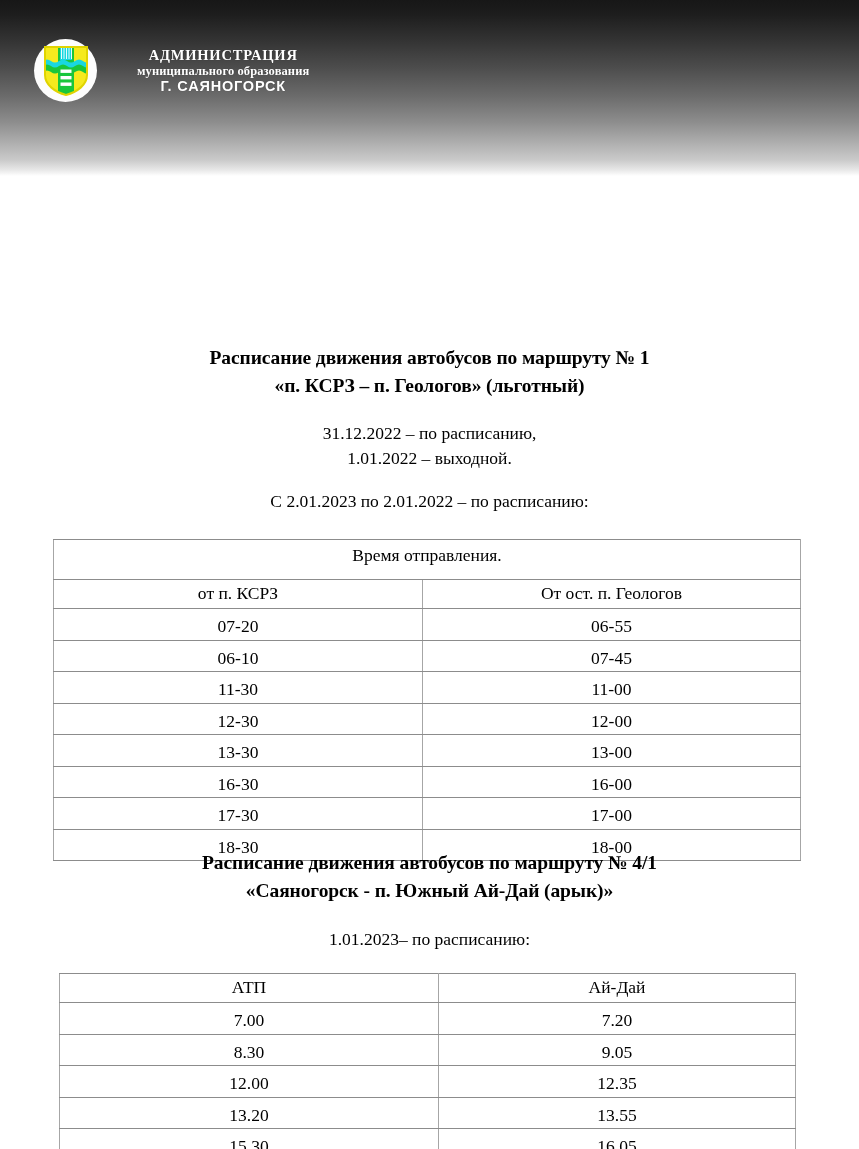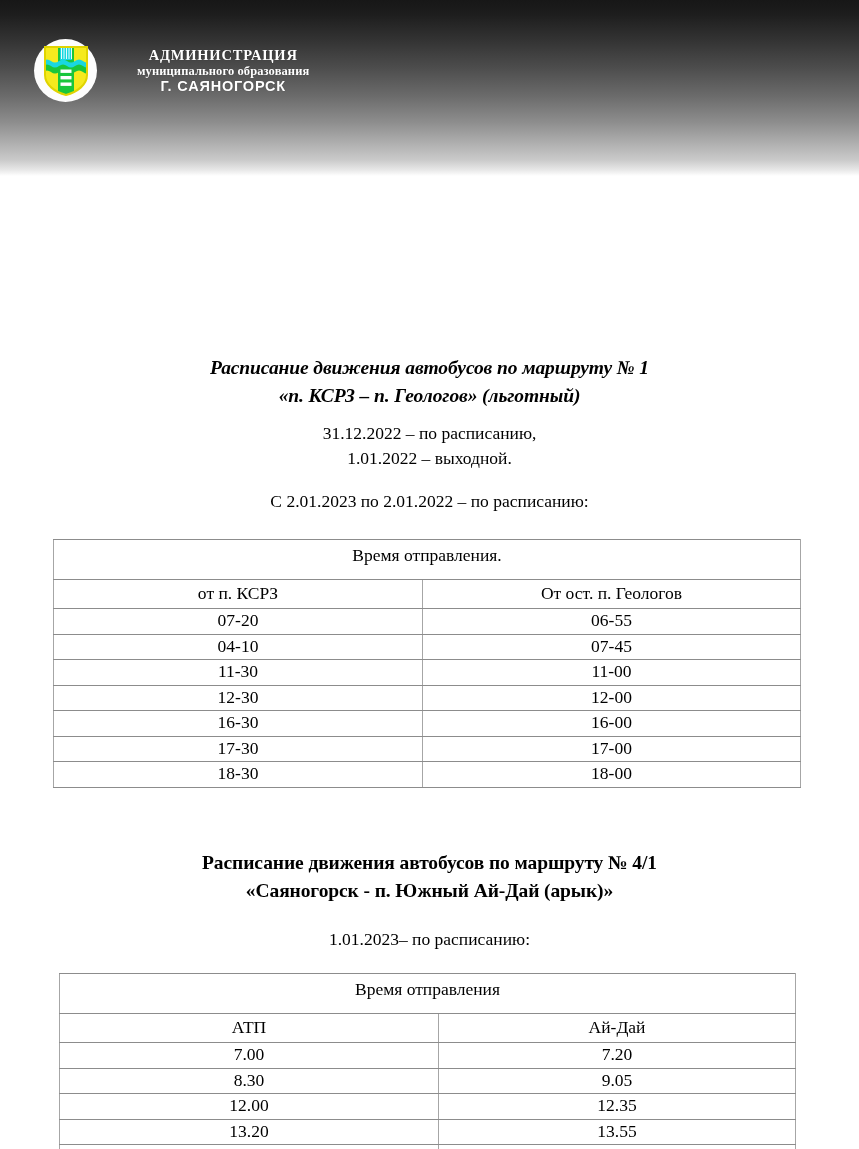--- a/index.html
+++ b/index.html
@@ -104,21 +104,21 @@
     table-layout: fixed;
     background: #ffffff;
   }
   table.sched td {
     border: 1px solid #a6a6a6;
     border-top-color: #8c8c8c;
     border-bottom-color: #8c8c8c;
     text-align: center;
     font-size: 17.5px;
     line-height: 1;
-    padding: 3px 0 4px 0;
+    padding: 9px 0 4px 0;
     height: 17px;
     vertical-align: middle;
     color: #000;
   }
   table.sched td.hdr-span {
     height: 22px;
     padding: 5px 0 12px 0;
   }
   table.sched td.col-hdr {
     height: 19px;
@@ -177,21 +177,21 @@
       <div class="org-line1">АДМИНИСТРАЦИЯ</div>
       <div class="org-line2">муниципального образования</div>
       <div class="org-line3">Г. САЯНОГОРСК</div>
     </div>
 
   </div>
 </div>
 
 <div class="doc">
 
-  <div class="abs" style="top:178px;font-style:italic;">
+  <div class="abs" style="top:168px;">
     <div class="sec-title">Расписание движения автобусов по маршруту № 1</div>
     <div class="sec-title">«п. КСРЗ – п. Геологов» (льготный)</div>
   </div>
 
   <div class="abs" style="top:245px;">
     <div class="note">31.12.2022 – по расписанию,</div>
     <div class="note">1.01.2022 – выходной.</div>
   </div>
 
   <div class="abs" style="top:313px;">
@@ -210,30 +210,34 @@
         </tr>
         <tr>
           <td class="col-hdr">от п. КСРЗ</td>
           <td class="col-hdr">От ост. п. Геологов</td>
         </tr>
         <tr>
           <td>07-20</td>
           <td>06-55</td>
         </tr>
         <tr>
-          <td>04-10</td>
+          <td>06-10</td>
           <td>07-45</td>
         </tr>
         <tr>
           <td>11-30</td>
           <td>11-00</td>
         </tr>
         <tr>
           <td>12-30</td>
           <td>12-00</td>
+        </tr>
+        <tr>
+          <td>13-30</td>
+          <td>13-00</td>
         </tr>
         <tr>
           <td>16-30</td>
           <td>16-00</td>
         </tr>
         <tr>
           <td>17-30</td>
           <td>17-00</td>
         </tr>
         <tr>
@@ -254,23 +258,20 @@
   </div>
 
   <div class="t2-wrap">
     <table class="sched t2">
       <colgroup>
           <col class="c1">
           <col class="c2">
         </colgroup>
       <tbody>
         <tr>
-          <td class="hdr-span" colspan="2">Время отправления</td>
-        </tr>
-        <tr>
           <td class="col-hdr">АТП</td>
           <td class="col-hdr">Ай-Дай</td>
         </tr>
         <tr>
           <td>7.00</td>
           <td>7.20</td>
         </tr>
         <tr>
           <td>8.30</td>
           <td>9.05</td>

